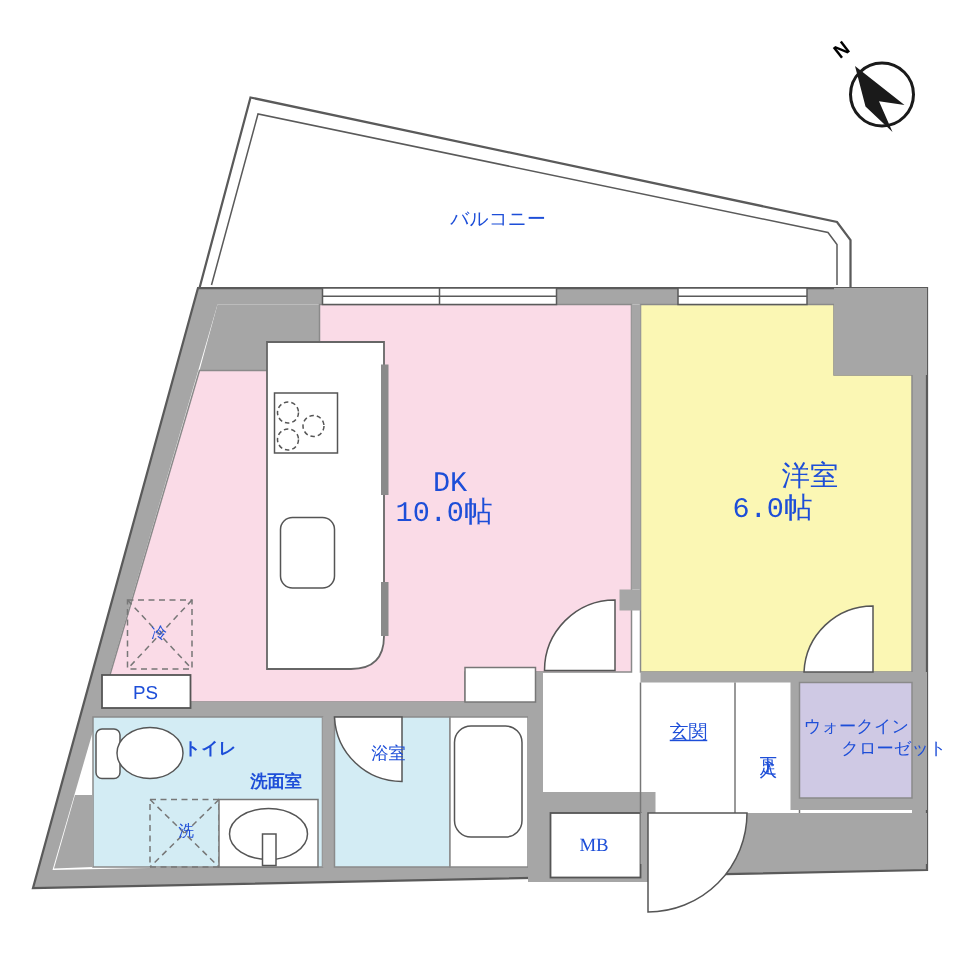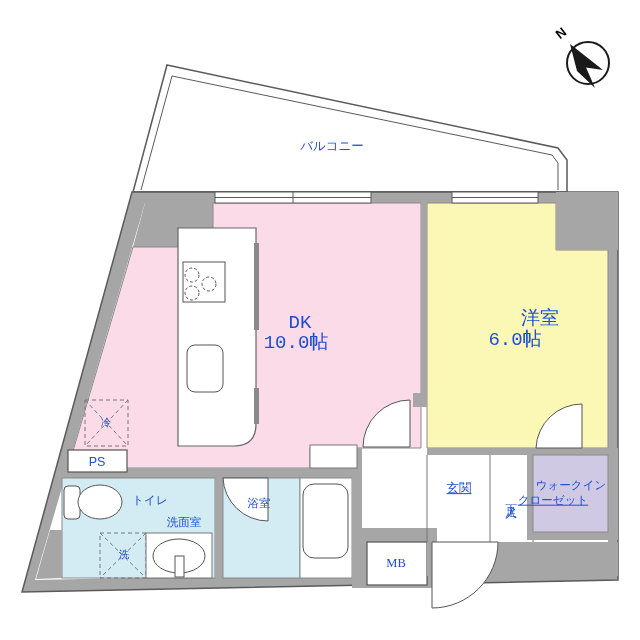--- a/index.html
+++ b/index.html
@@ -122,22 +122,22 @@
   <div class="lbl f12" style="left:332px;top:147px;">バルコニー</div>
 
   <div class="lbl f14" style="left:300px;top:323px;">DK</div>
   <div class="lbl f14" style="left:296px;top:343px;">10.0帖</div>
 
   <div class="lbl f14" style="left:540px;top:319px;">洋室</div>
   <div class="lbl f14" style="left:515px;top:340px;">6.0帖</div>
 
   <div class="lbl f10" style="left:106px;top:423px;">冷</div>
   <div class="lbl f12" style="left:97px;top:463px;">PS</div>
-  <div class="lbl f11" style="left:150px;top:500px;">トイレ</div>
-  <div class="lbl f11" style="left:184px;top:522px;">洗面室</div>
+  <div class="lbl f11" style="left:140px;top:500px;font-weight:bold;">トイレ</div>
+  <div class="lbl f11" style="left:184px;top:522px;font-weight:bold;">洗面室</div>
   <div class="lbl f10" style="left:124px;top:555px;">洗</div>
   <div class="lbl f11" style="left:259px;top:503px;">浴室</div>
   <div class="lbl f12" style="left:459px;top:489px;text-decoration:underline;">玄関</div>
   <div class="lbl f11 vert" style="left:511px;top:497px;">下足入</div>
   <div class="lbl f11" style="left:571px;top:485px;">ウォークイン</div>
-  <div class="lbl f11" style="left:553px;top:500px;text-decoration:underline;">クローゼット</div>
+  <div class="lbl f11" style="left:596px;top:500px;">クローゼット</div>
   <div class="lbl f12" style="left:396px;top:564px;font-family:Liberation Serif, serif;">MB</div>
 </div>
 
 </body></html>

